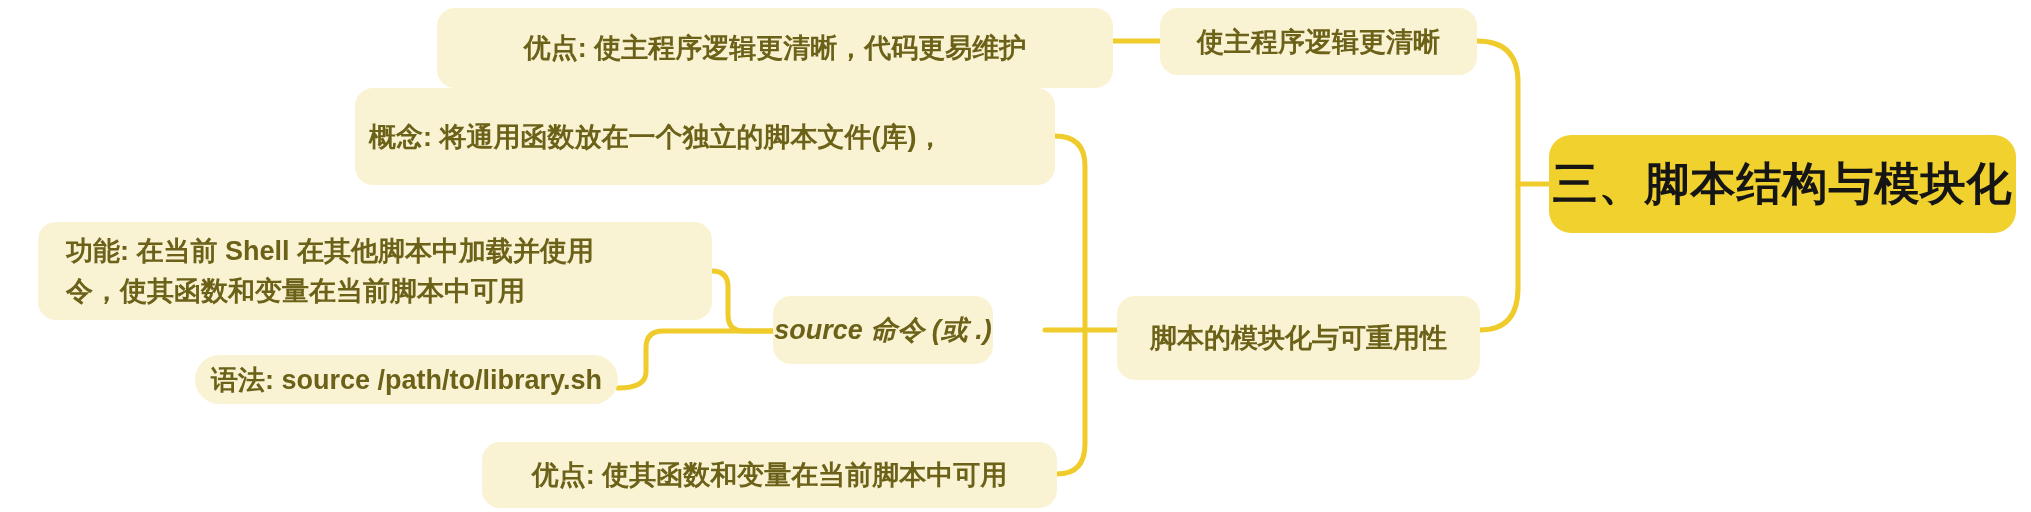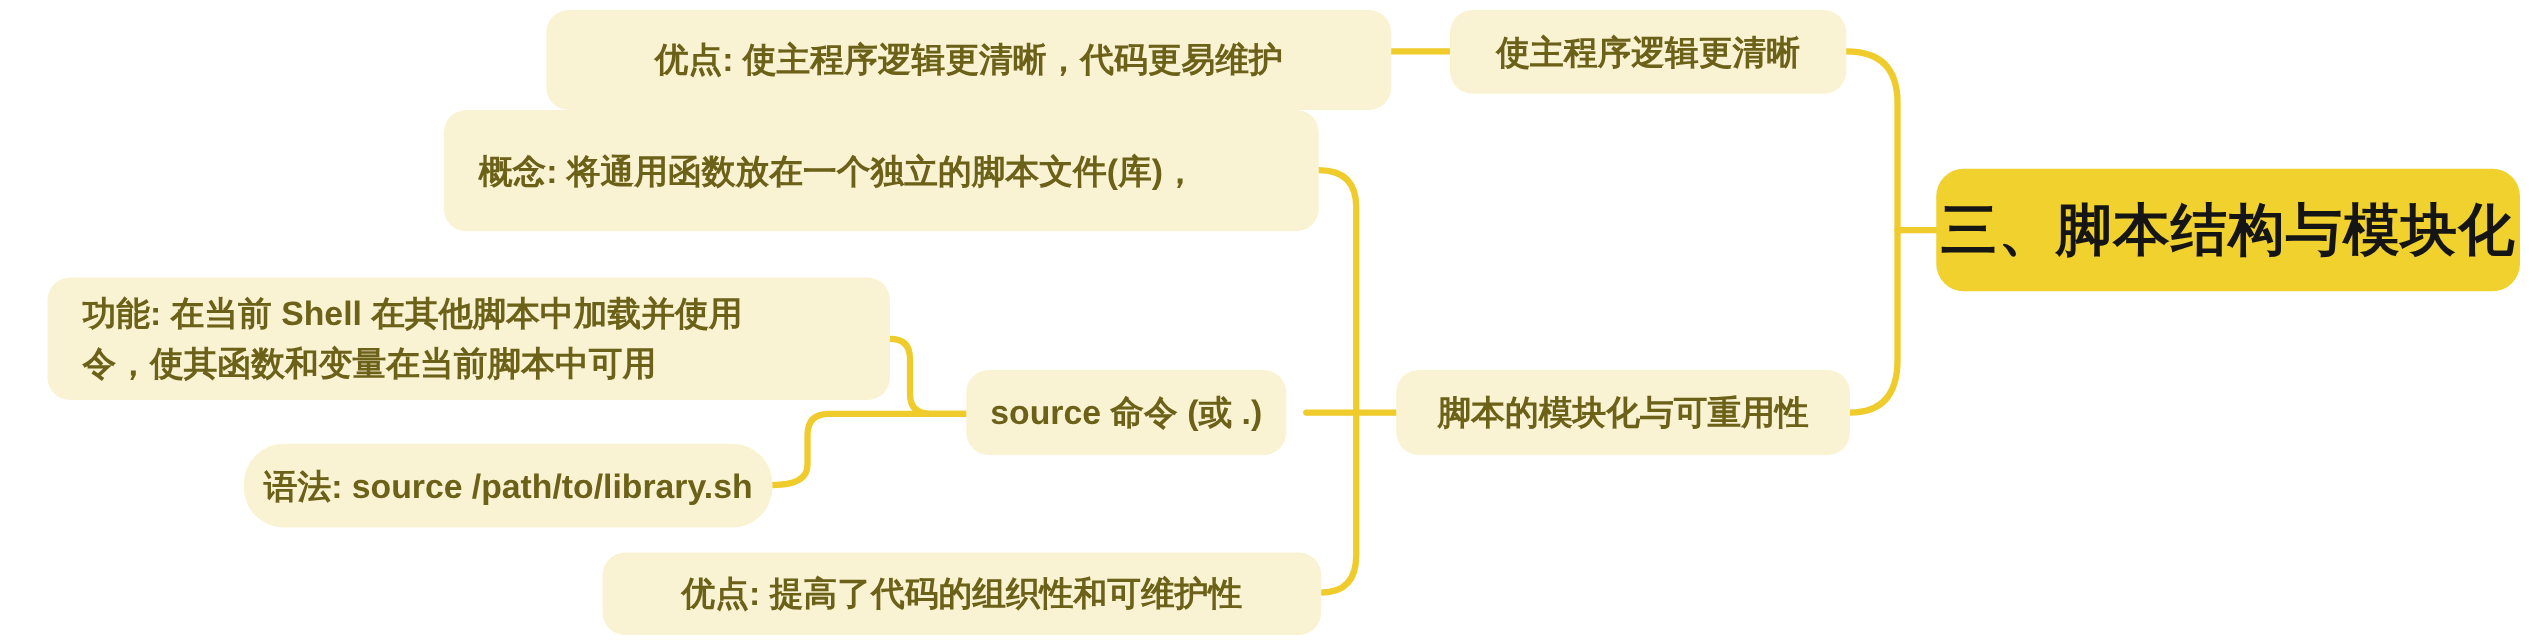--- a/index.html
+++ b/index.html
@@ -75,38 +75,38 @@
   </div>
 
   <div class="node center" style="left:437px;top:8px;width:676px;height:80px;">
     <span>优点: 使主程序逻辑更清晰，代码更易维护</span>
   </div>
 
   <div class="node center" style="left:1160px;top:8px;width:317px;height:67px;">
     <span>使主程序逻辑更清晰</span>
   </div>
 
-  <div class="node left" style="left:355px;top:88px;width:700px;height:97px;">
+  <div class="node left" style="left:355px;top:88px;width:700px;height:97px;padding-left:14px;">
     <span>概念: 将通用函数放在一个独立的脚本文件(库)，</span>
   </div>
 
   <div class="node left" style="left:38px;top:222px;width:674px;height:98px;">
     <span>功能: 在当前 Shell 在其他脚本中加载并使用</span>
     <span>令，使其函数和变量在当前脚本中可用</span>
   </div>
 
-  <div class="node center" style="left:195px;top:355px;width:423px;height:67px;border-radius:32px;">
+  <div class="node center" style="left:195px;top:355px;width:423px;height:49px;border-radius:32px;">
     <span>语法: source /path/to/library.sh</span>
   </div>
 
-  <div class="node center" style="left:773px;top:296px;width:256px;height:68px;">
+  <div class="node center" style="left:773px;top:296px;width:220px;height:68px;font-style:italic;">
     <span>source 命令 (或 .)</span>
   </div>
 
-  <div class="node center" style="left:1117px;top:296px;width:363px;height:68px;">
+  <div class="node center" style="left:1117px;top:296px;width:363px;height:84px;">
     <span>脚本的模块化与可重用性</span>
   </div>
 
   <div class="node center" style="left:482px;top:442px;width:575px;height:66px;">
-    <span>优点: 提高了代码的组织性和可维护性</span>
+    <span>优点: 使其函数和变量在当前脚本中可用</span>
   </div>
 
 </div>
 
 </body></html>

